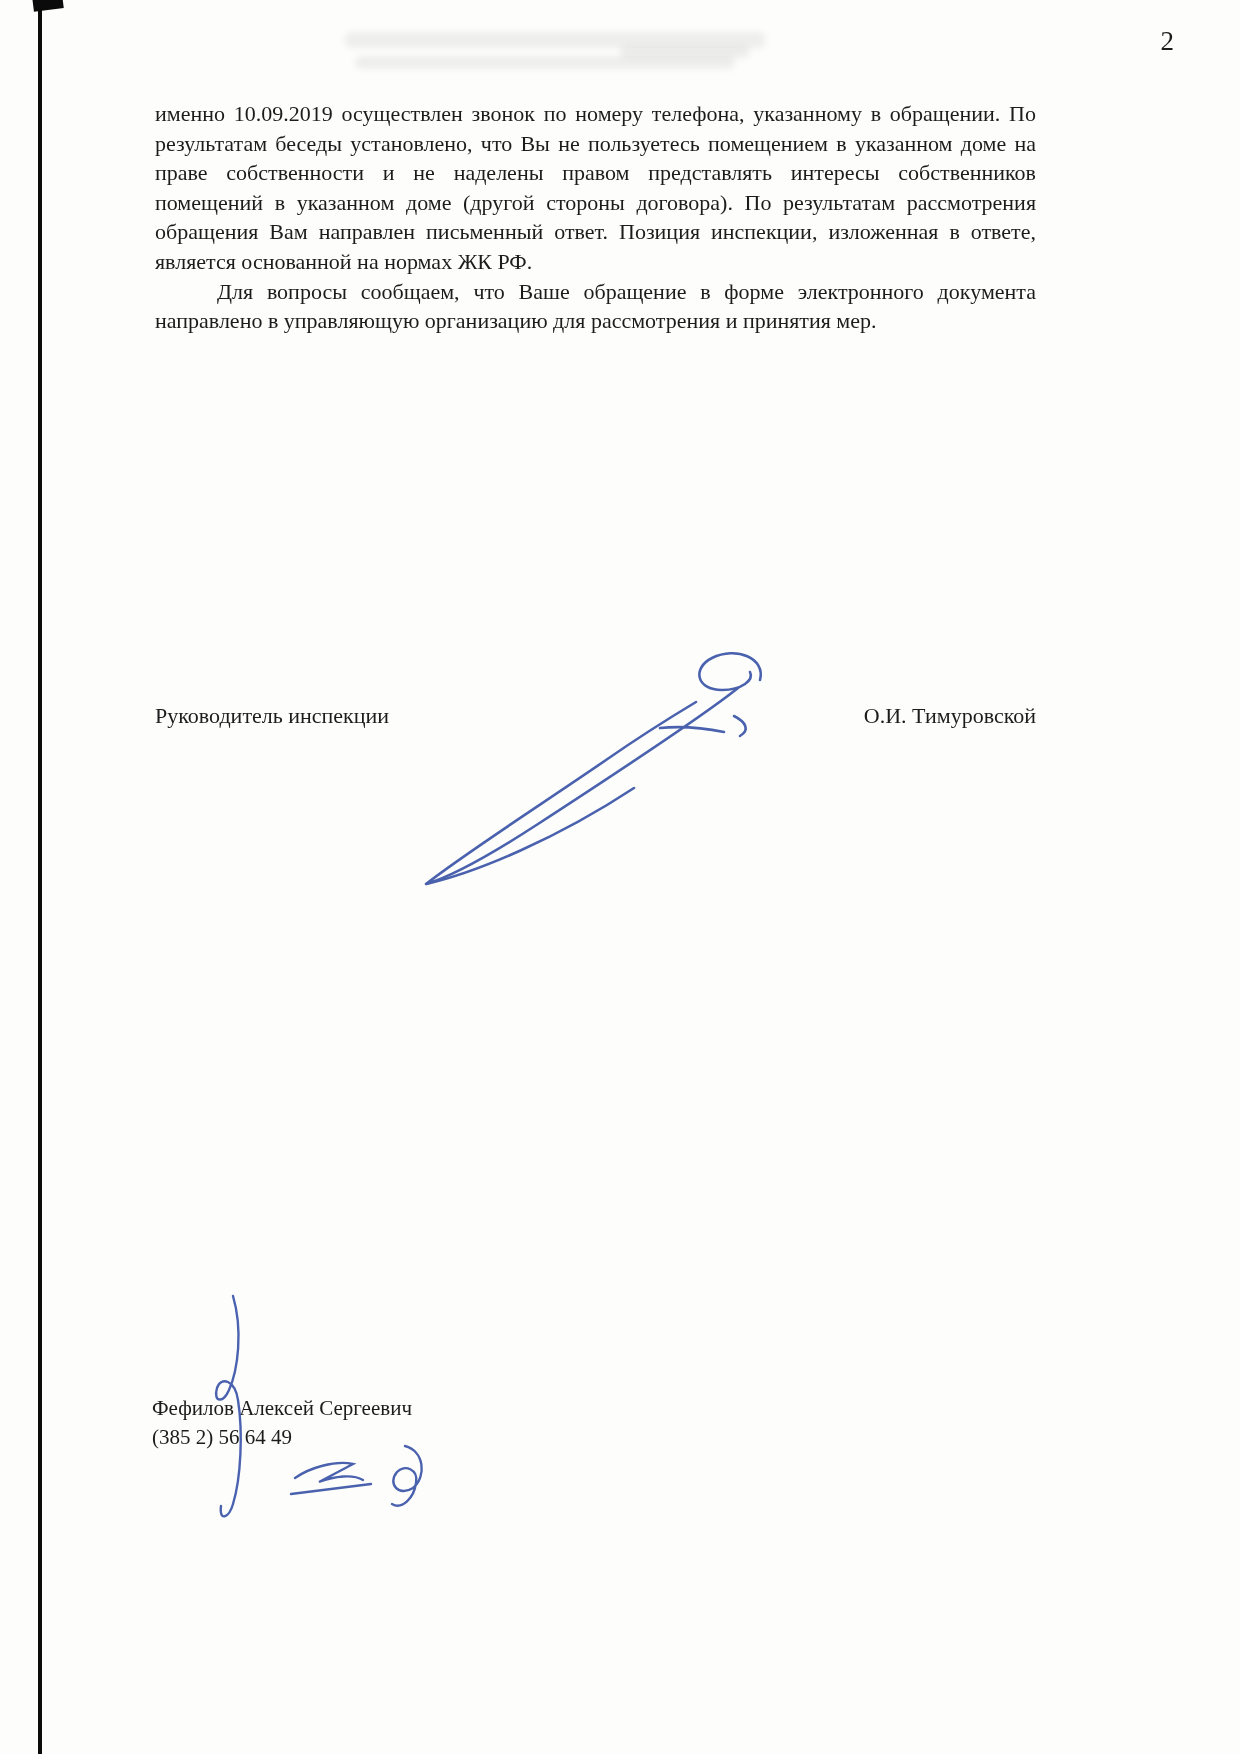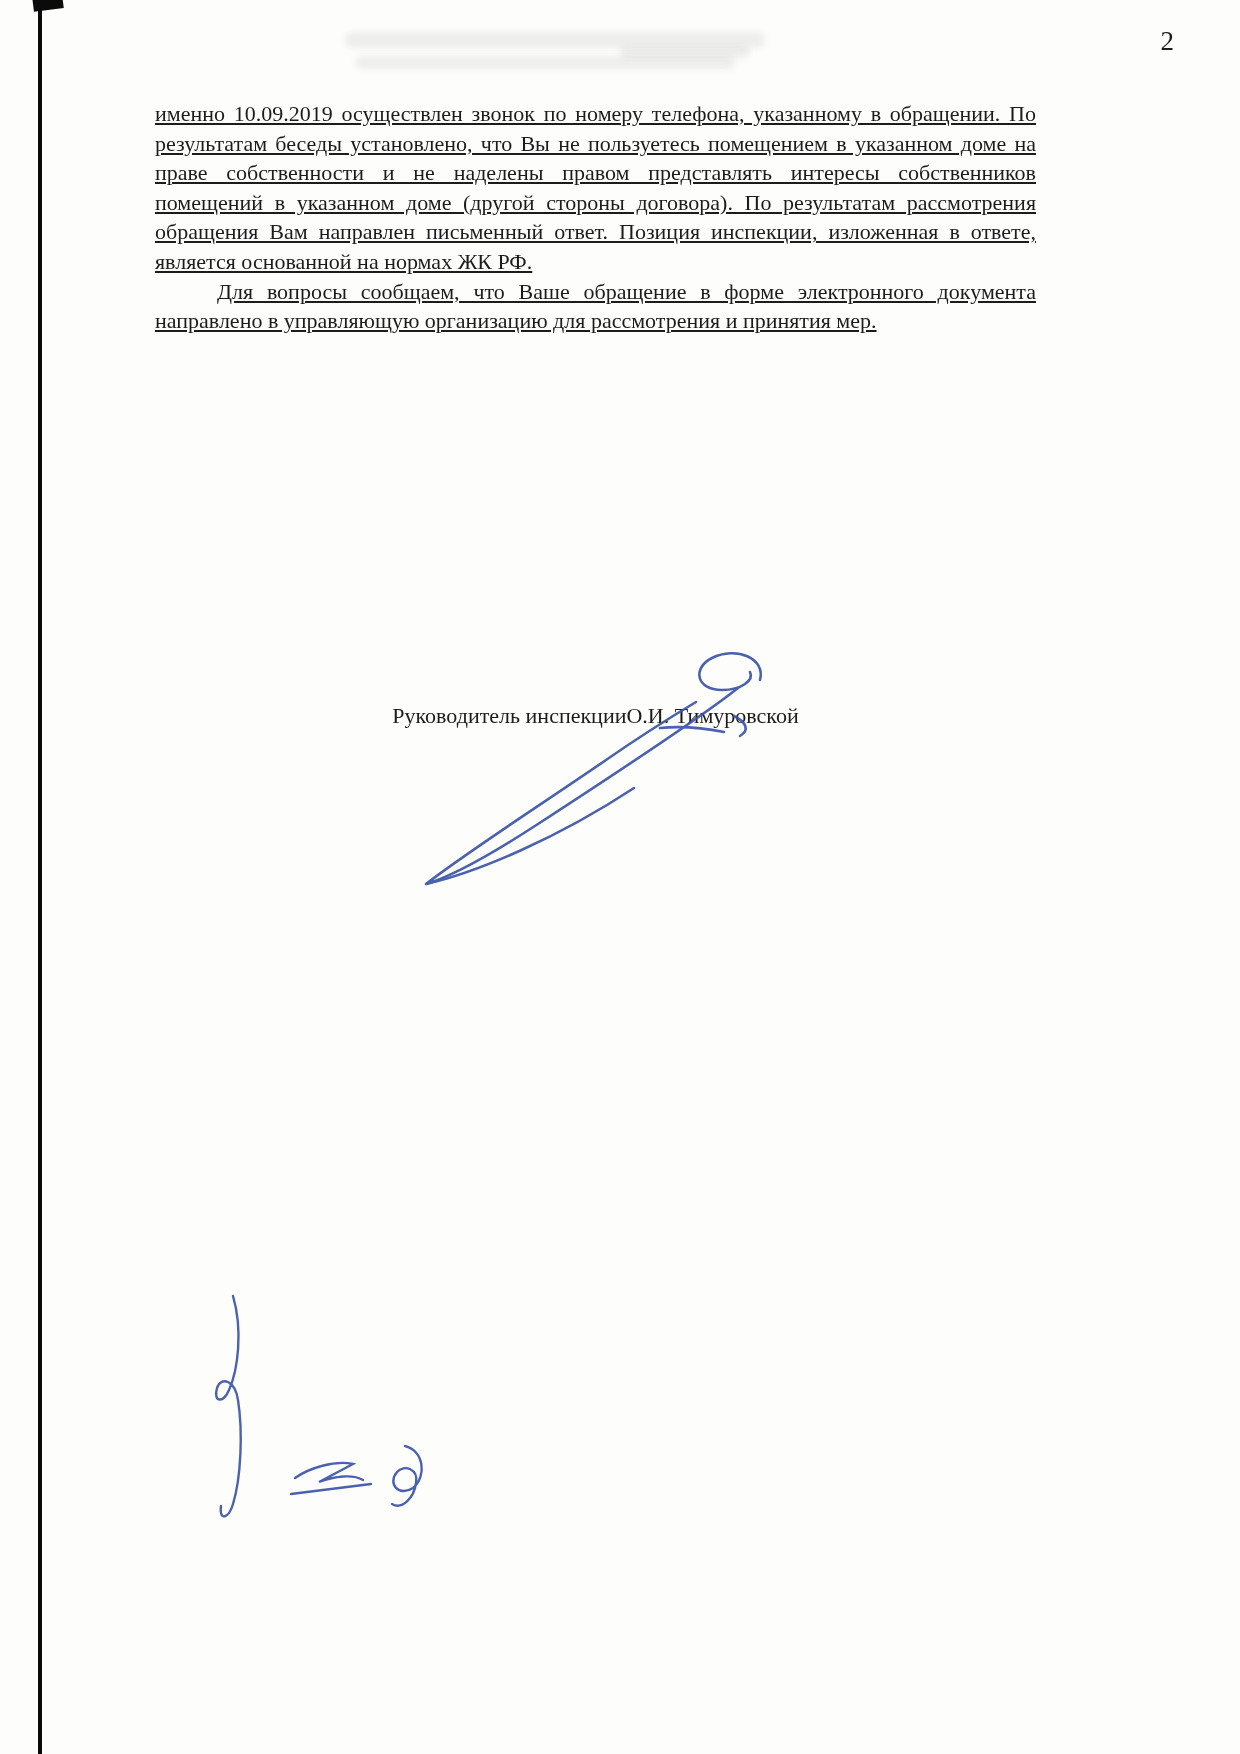--- a/index.html
+++ b/index.html
@@ -55,30 +55,30 @@
 
   .body-text {
     position: absolute;
     left: 155px;
     top: 99px;
     width: 881px;
     font-size: 22px;
     line-height: 29.6px;
     text-align: justify;
   }
-  .para { margin: 0; text-decoration: underline; }
+  .para { margin: 0; }
   .para.indent { text-indent: 62px; }
 
   .sig-row {
     position: absolute;
     left: 155px;
     top: 703px;
     width: 881px;
     display: flex;
-    justify-content: center;
+    justify-content: space-between;
     font-size: 22px;
   }
 
   .footer {
     position: absolute;
     left: 152px;
     top: 1394px;
     font-size: 21px;
     line-height: 29px;
   }
@@ -124,20 +124,24 @@
                C 100 218, 55 244, 28 252
                C 66 222, 150 168, 208 128
                C 244 103, 278 82, 298 70"></path>
       <path d="M 28 252
                C 80 240, 160 206, 236 156"></path>
       <path d="M 262 96 C 282 94, 306 96, 326 100"></path>
       <path d="M 336 84 C 348 90, 352 98, 342 104"></path>
     </g>
   </svg>
 
+  <div class="footer">
+    <div>Фефилов Алексей Сергеевич</div>
+    <div>(385 2) 56 64 49</div>
+  </div>
 
   <svg class="ink ink-exec" width="290" height="260" viewBox="0 0 290 260">
     <g fill="none" stroke="#3b55a8" stroke-width="2.4" stroke-linecap="round" opacity="0.92">
       <path d="M 50 14
                C 60 48, 55 88, 46 108
                C 40 122, 30 120, 34 106
                C 38 94, 52 98, 55 118
                C 60 150, 58 196, 50 222
                C 46 236, 36 240, 38 224"></path>
       <path d="M 112 196

